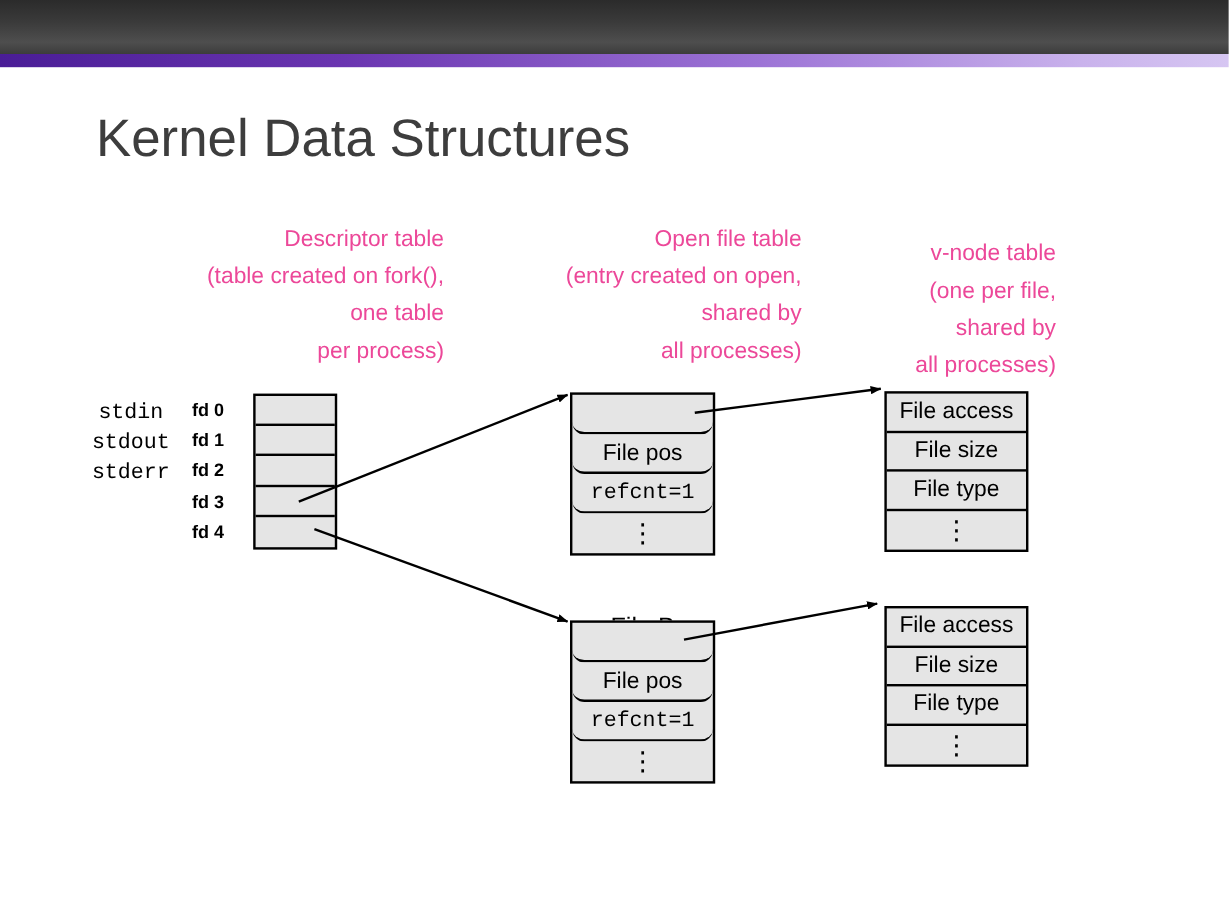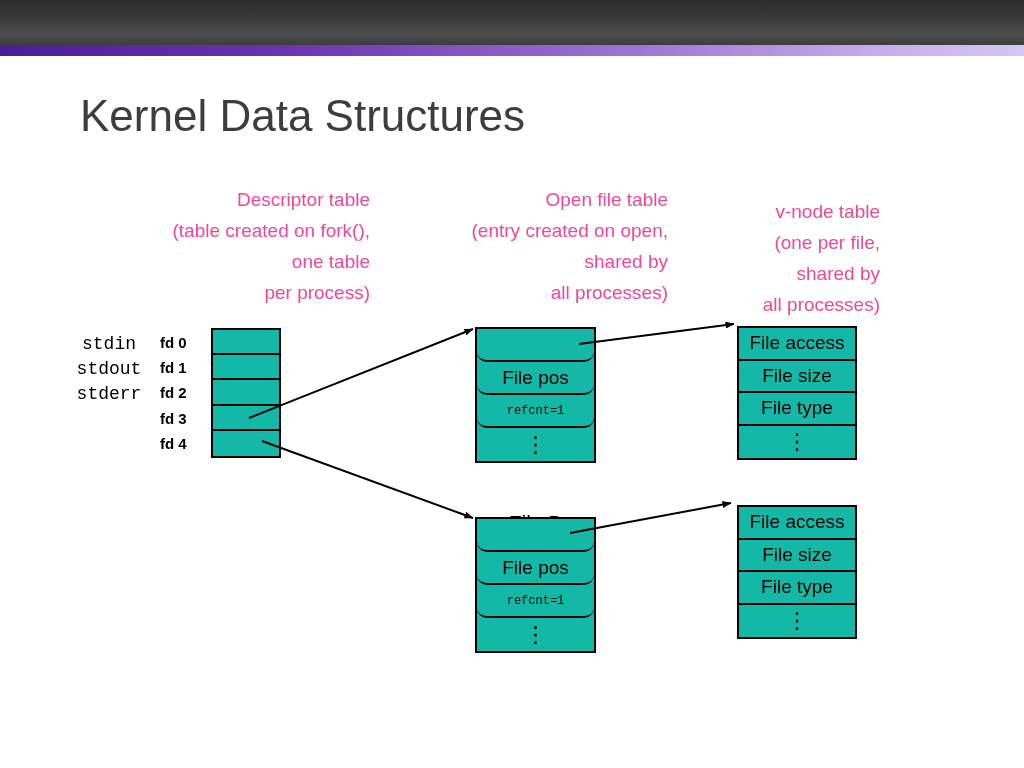--- a/index.html
+++ b/index.html
@@ -52,37 +52,37 @@
   }
   #caption-descriptor { left: 110px; top: 184px; width: 260px; }
   #caption-openfile   { left: 396px; top: 184px; width: 272px; }
   #caption-vnode      { left: 690px; top: 184px; width: 190px; margin-top: 12px; }
 
   
   .kbox {
     position: absolute;
     border: 2px solid #000;
     box-sizing: border-box;
-    background: #14b8a6;
+    background: #e5e5e5;
   }
   .krow {
     box-sizing: border-box;
     border-bottom: 2px solid #000;
     display: flex;
     align-items: center;
     justify-content: center;
     font-size: 19px;
     color: #000;
     white-space: nowrap;
     overflow: visible;
   }
   .krow:last-child { border-bottom: none; }
   .krow.mono {
     font-family: "Liberation Mono", "DejaVu Sans Mono", monospace;
-    font-size: 12px;
+    font-size: 18px;
   }
   .krow.dots {
     font-size: 22px;
     line-height: 10px;
     letter-spacing: 0;
   }
 
   
   #descriptor-table {
     left: 211px; top: 328px;

